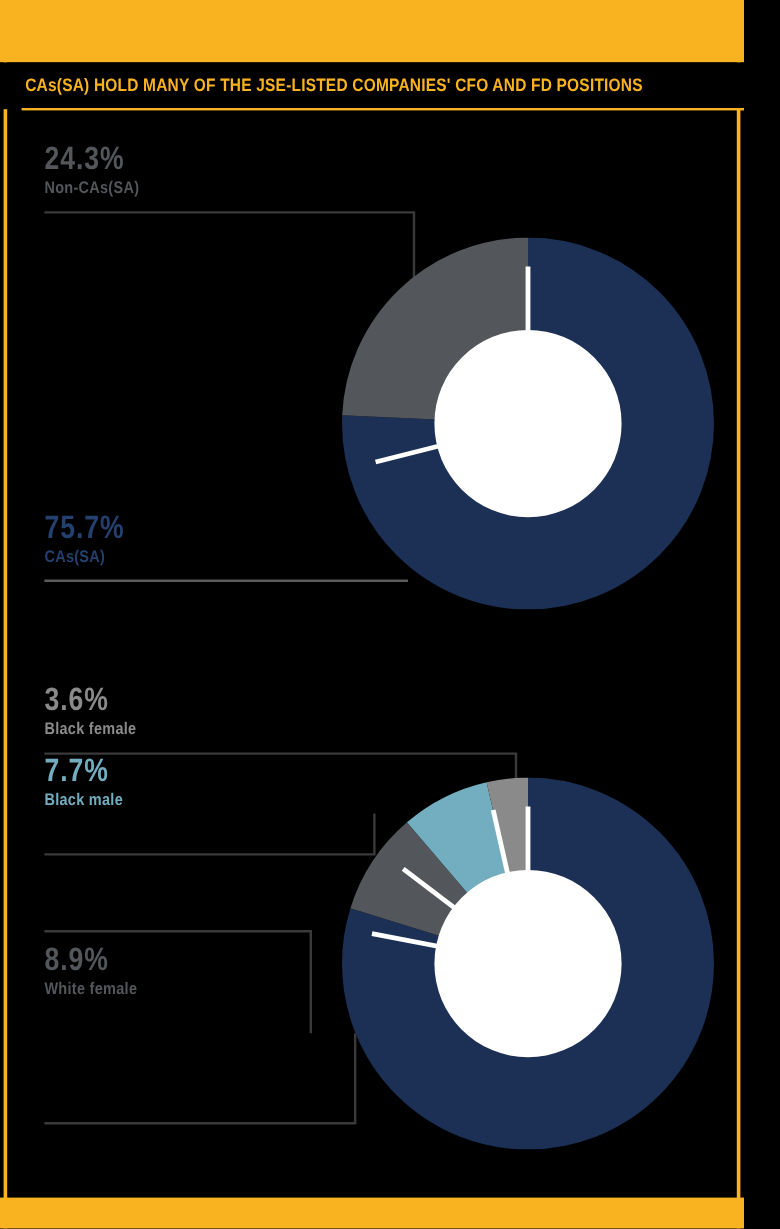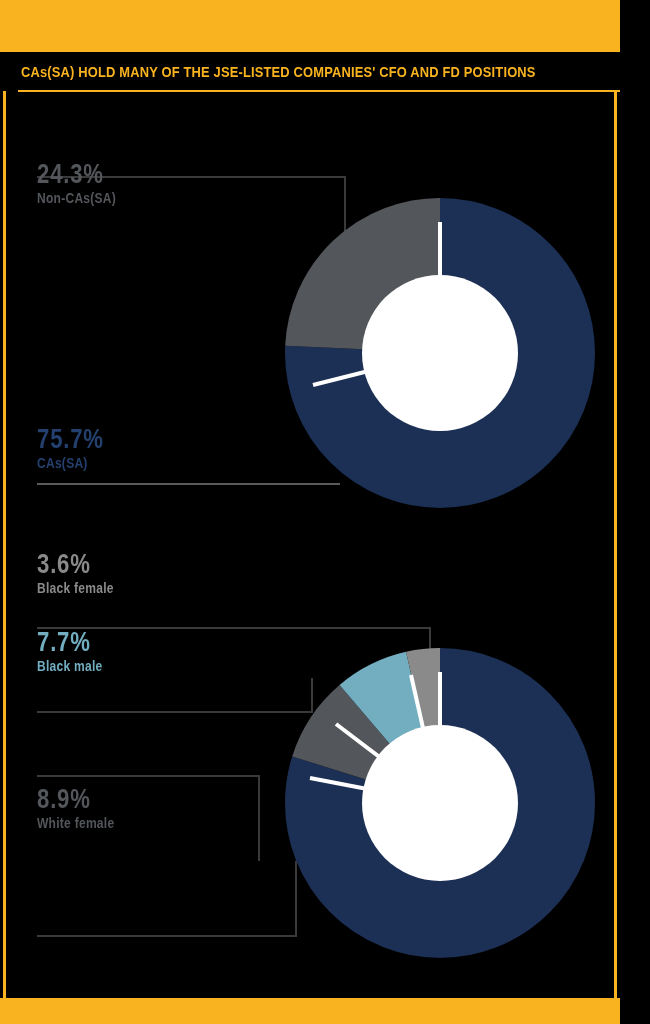--- a/index.html
+++ b/index.html
@@ -192,31 +192,31 @@
     <circle cx="155" cy="155" r="116" fill="none" stroke="#8a8a8a" stroke-width="78" stroke-dasharray="26.2 702.6" stroke-dashoffset="-702.5" transform="rotate(-90 155 155)"></circle>
 
     <line x1="155" y1="155" x2="155" y2="24" stroke="#ffffff" stroke-width="4"></line>
     <line x1="155" y1="155" x2="126" y2="27" stroke="#ffffff" stroke-width="4"></line>
     <line x1="155" y1="155" x2="51" y2="76" stroke="#ffffff" stroke-width="4"></line>
     <line x1="155" y1="155" x2="25" y2="130" stroke="#ffffff" stroke-width="4"></line>
 
     <circle cx="155" cy="155" r="78" fill="#ffffff"></circle>
   </svg>
 
-  <div class="callout" style="left:37px; top:118px;margin-top:42px;">
+  <div class="callout" style="left:37px; top:118px;">
     <div class="pct" style="color:#53565a;">24.3%</div>
     <div class="cat" style="color:#53565a;">Non-CAs(SA)</div>
   </div>
 
   <div class="callout" style="left:37px; top:425px;">
     <div class="pct" style="color:#24406e;">75.7%</div>
     <div class="cat" style="color:#24406e;">CAs(SA)</div>
   </div>
 
-  <div class="callout" style="left:37px; top:550px;">
+  <div class="callout" style="left:37px; top:569px;">
     <div class="pct" style="color:#8a8a8a;">3.6%</div>
     <div class="cat" style="color:#8a8a8a;">Black female</div>
   </div>
 
   <div class="callout" style="left:37px; top:628px;">
     <div class="pct" style="color:#72aec0;">7.7%</div>
     <div class="cat" style="color:#72aec0;">Black male</div>
   </div>
 
   <div class="callout" style="left:37px; top:757px;margin-top:28px;">

